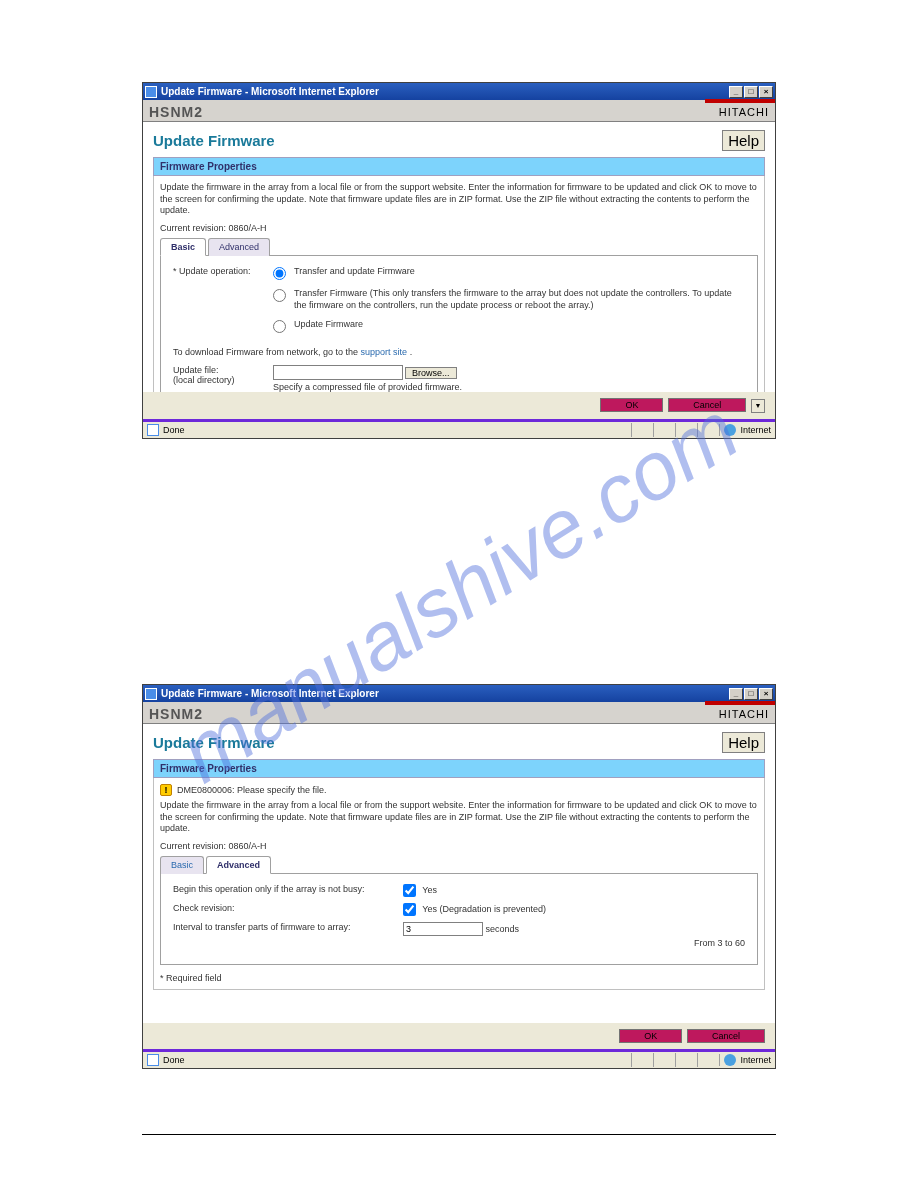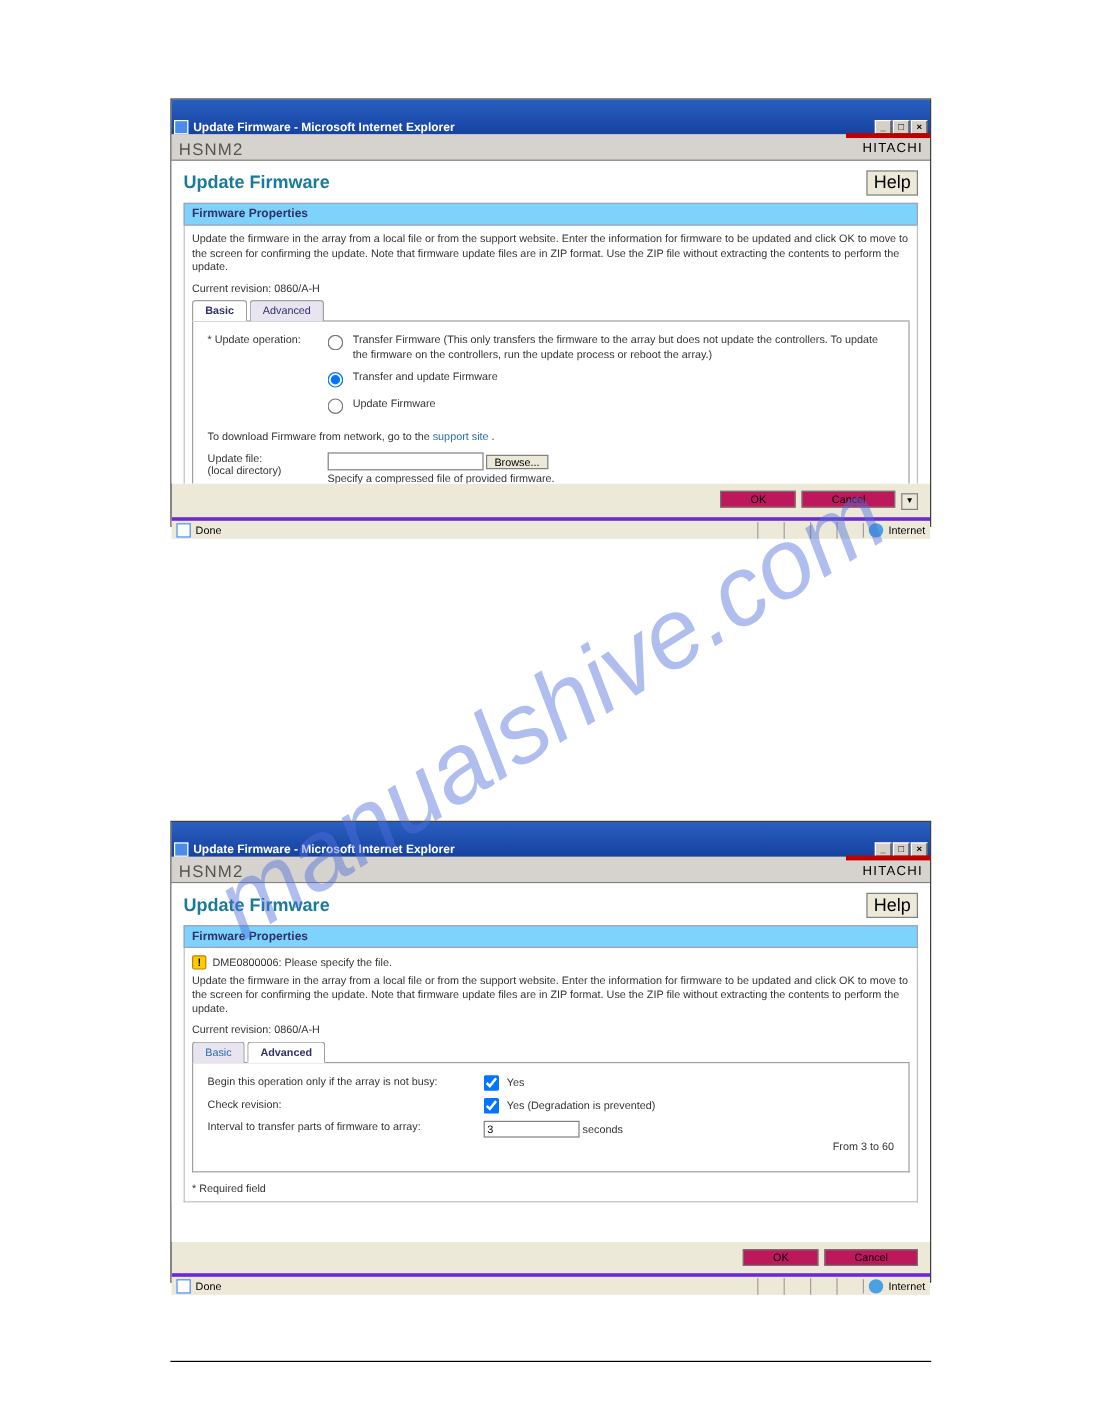--- a/index.html
+++ b/index.html
@@ -1,26 +1,26 @@
 <!DOCTYPE html>
 <html><head>
 <meta charset="utf-8">
 <style>
   * { box-sizing: border-box; margin: 0; padding: 0; }
   body { font-family: Tahoma, Verdana, sans-serif; font-size: 10px; background: #fff; position: relative; width: 918px; height: 1188px; }
   .window { position: absolute; border: 1px solid #404040; background: #ece9d8; }
   .window.w1 { left: 142px; top: 82px; width: 634px; height: 357px; }
   .window.w2 { left: 142px; top: 684px; width: 634px; height: 385px; }
-  .titlebar { background: linear-gradient(#2a5fbf, #1542a0); height: 29px; display: flex; align-items: flex-end; padding: 0 2px; color: #fff; font-size: 10px; font-weight: bold; }
+  .titlebar { background: linear-gradient(#2a5fbf, #1542a0); height: 17px; display: flex; align-items: center; padding: 0 2px; color: #fff; font-size: 10px; font-weight: bold; }
   .titlebar .ie-icon { width: 12px; height: 12px; background: #4a8de8; border: 1px solid #fff; margin-right: 4px; }
   .titlebar .ttl { flex: 1; }
   .titlebar .ctrlbtn { width: 14px; height: 12px; background: #d4d0c8; border: 1px solid #fff; border-right-color: #404040; border-bottom-color: #404040; margin-left: 1px; font-size: 8px; line-height: 10px; text-align: center; color: #000; }
   .appbar { height: 22px; background: #d6d3ce; border-bottom: 1px solid #808080; position: relative; }
   .appbar .brand-red { position: absolute; right: 0; top: -1px; width: 70px; height: 4px; background: #c00000; }
-  .appbar .appname { padding: 4px 6px; color: #555; font-size: 14px; font-weight: normal; letter-spacing: 1px; }
+  .appbar .appname { padding: 4px 6px; color: #555; font-size: 14px; font-weight: bold; letter-spacing: 1px; }
   .appbar .hitachi { position: absolute; right: 6px; top: 6px; font-size: 11px; font-weight: normal; color: #000; letter-spacing: 1px; }
   .content { background: #fff; padding: 6px 10px 0 10px; position: relative; }
   .page-title { color: #1a7a9a; font-size: 15px; font-weight: bold; padding: 4px 0 8px 0; }
   .help-btn { position: absolute; right: 10px; top: 8px; font-size: 15px; border: 1px solid #808080; background: #ece9d8; padding: 1px 5px; color: #000; }
   .panel-header { background: #7dd3fc; border: 1px solid #a0a0c0; padding: 3px 6px; color: #30306a; font-size: 10px; font-weight: bold; }
   .panel-body { border: 1px solid #c0c0c0; border-top: none; padding: 6px; font-size: 9px; color: #333; }
   .alert { display: flex; align-items: center; margin-bottom: 4px; }
   .alert-icon { width: 12px; height: 12px; background: #ffcc00; border: 1px solid #c08000; border-radius: 2px; margin-right: 5px; display: flex; align-items: center; justify-content: center; font-weight: bold; color: #000; font-size: 9px; }
   .desc { line-height: 1.3; margin-bottom: 6px; }
   .curr-rev { margin: 6px 0 4px 0; }
@@ -90,26 +90,26 @@
           </div>
           <div class="tabs">
             <div class="tab active">Basic</div>
             <div class="tab">Advanced</div>
           </div>
           <div class="tabpane">
             <div class="row">
               <div class="lbl">* Update operation:</div>
               <div class="ctl">
                 <div class="radio-row">
+                  <input type="radio" checked="" style="">
+                  <div class="rlabel">Transfer and update Firmware</div>
+                </div>
+                <div class="radio-row">
                   <input type="radio" style="">
                   <div class="rlabel">Transfer Firmware (This only transfers the firmware to the array but does not update the controllers. To update the firmware on the controllers, run the update process or reboot the array.)</div>
-                </div>
-                <div class="radio-row">
-                  <input type="radio" checked="" style="">
-                  <div class="rlabel">Transfer and update Firmware</div>
                 </div>
                 <div class="radio-row">
                   <input type="radio" style="">
                   <div class="rlabel">Update Firmware</div>
                 </div>
               </div>
             </div>
             <div style="margin: 6px 0 8px 0;">
               <span>To download Firmware from network, go to the </span><span class="dl-link">support site</span><span> .</span>
             </div>

